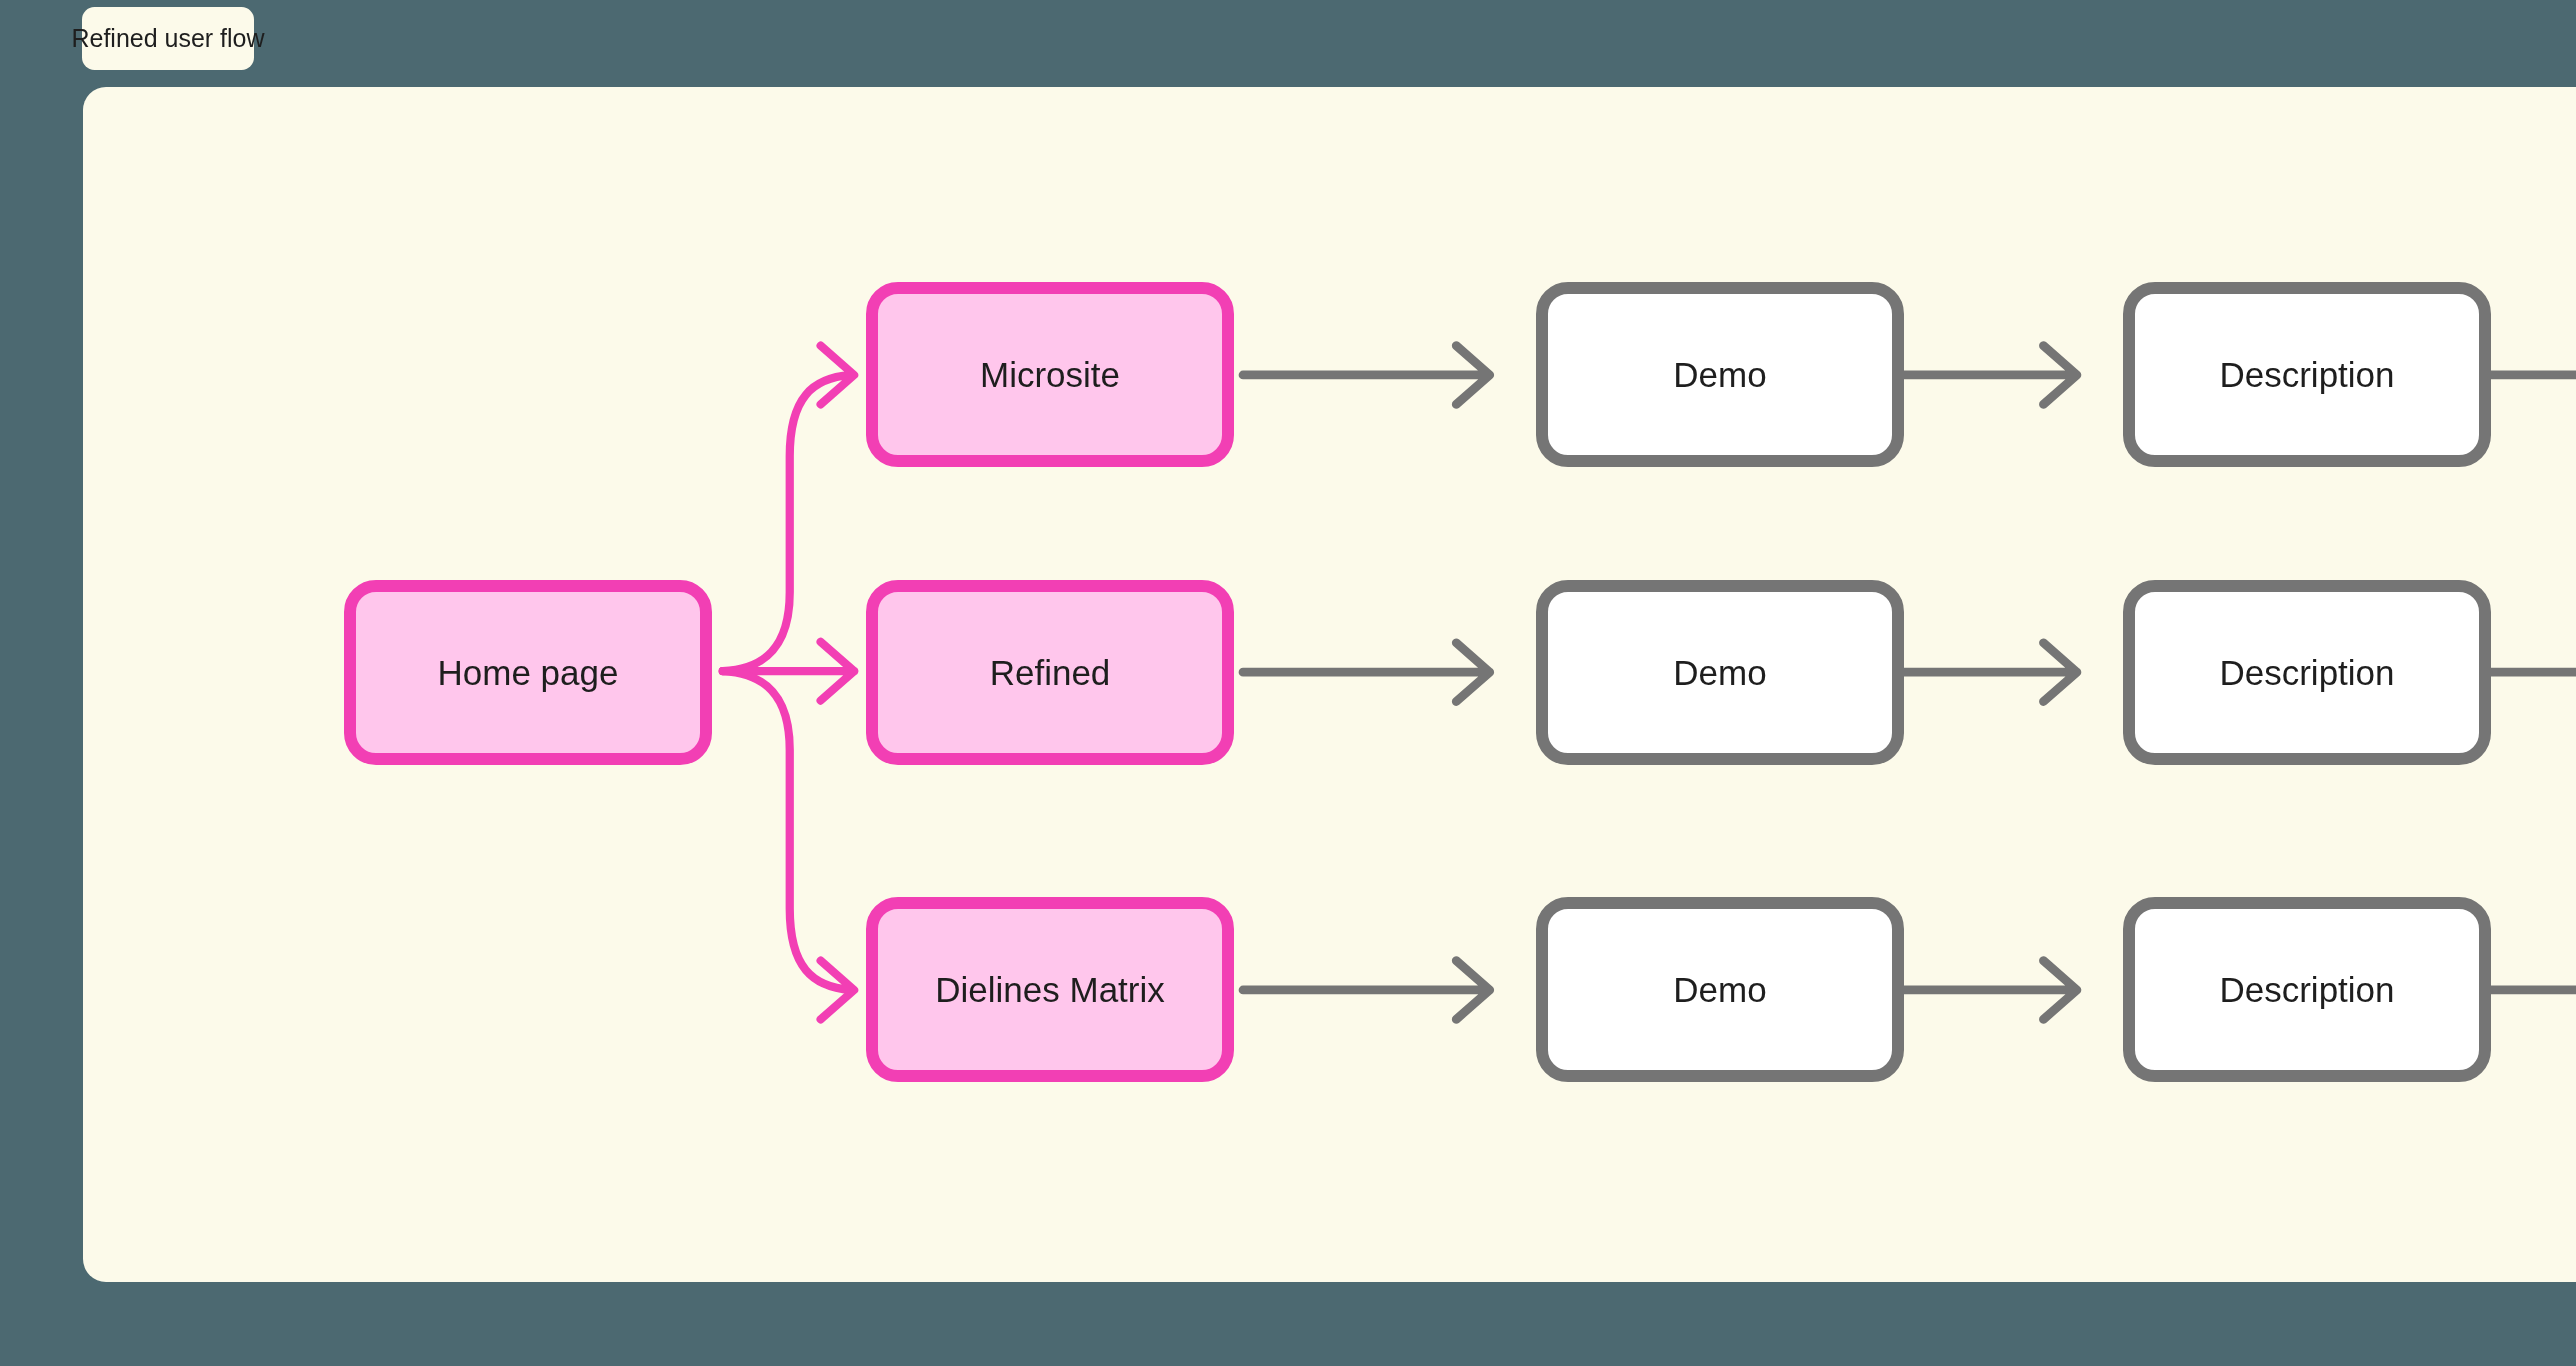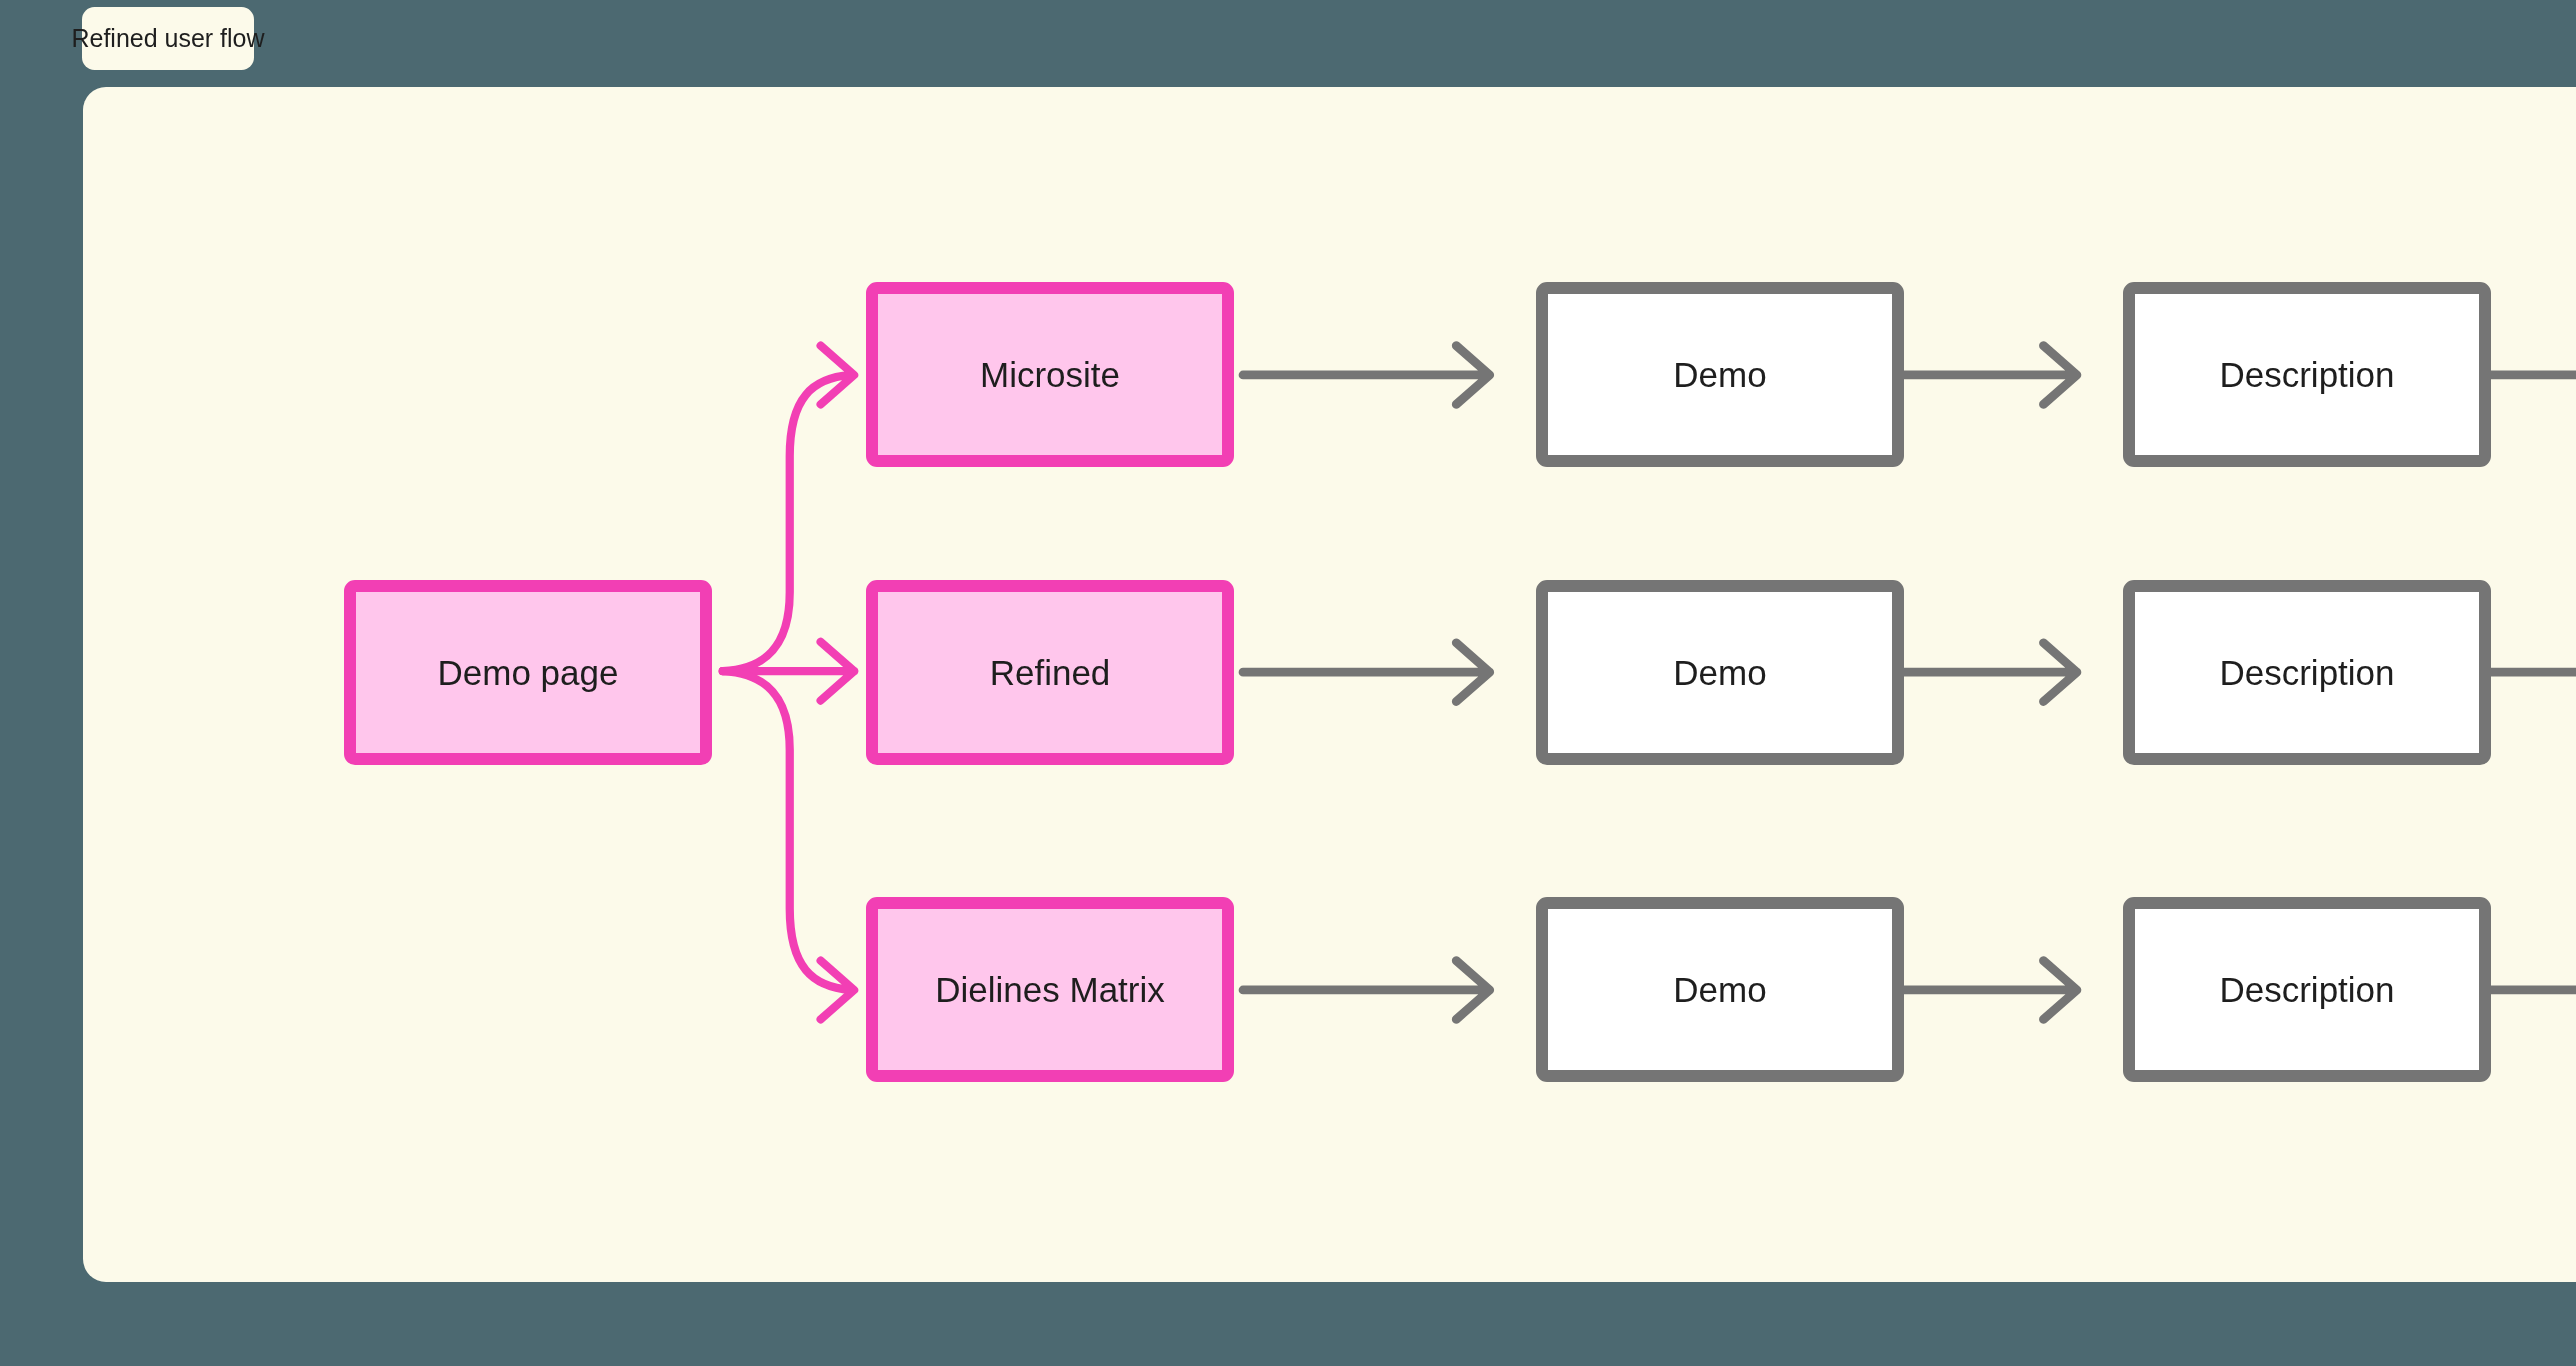--- a/index.html
+++ b/index.html
@@ -34,21 +34,21 @@
     font-size:25px;font-weight:500;color:var(--text);
     white-space:nowrap;
   }
   #wires{
     position:absolute;left:0;top:0;width:4056px;height:1366px;
   }
   .node{
     position:absolute;
     width:368px;height:185px;
     box-sizing:border-box;
-    border-radius:11px;
+    border-radius:32px;
     display:flex;align-items:center;justify-content:center;
     font-size:35px;font-weight:500;color:var(--text);
     white-space:nowrap;
   }
   .node.pink{background:var(--pink-fill);border:12px solid var(--pink-border);}
   .node.white{background:var(--white-fill);border:12px solid var(--gray);margin-left:36px;}
   
   .c1{left:344px;}  .c2{left:866px;} .c3{left:1500px;}
   .c4{left:2087px;}
   .r1{top:282px;}   .r2{top:580px;}  .r3{top:897px;}
@@ -74,21 +74,21 @@
     <path d="M3643 1305 L4031 1305 M3966 1248 L4031 1305 L3966 1362" fill="none" stroke="#757575" stroke-width="17" stroke-linecap="round" stroke-linejoin="round"></path>
     <path d="M4783 1305 L5191 1305 M5126 1248 L5191 1305 L5126 1362" fill="none" stroke="#757575" stroke-width="17" stroke-linecap="round" stroke-linejoin="round"></path>
     <path d="M5943 1305 L6300 1305 M6235 1248 L6300 1305 L6235 1362" fill="none" stroke="#757575" stroke-width="17" stroke-linecap="round" stroke-linejoin="round"></path>
     <path d="M2412 1922 L2891 1922 M2826 1865 L2891 1922 L2826 1979" fill="none" stroke="#757575" stroke-width="17" stroke-linecap="round" stroke-linejoin="round"></path>
     <path d="M3643 1922 L4031 1922 M3966 1865 L4031 1922 L3966 1979" fill="none" stroke="#757575" stroke-width="17" stroke-linecap="round" stroke-linejoin="round"></path>
     <path d="M4783 1922 L5191 1922 M5126 1865 L5191 1922 L5126 1979" fill="none" stroke="#757575" stroke-width="17" stroke-linecap="round" stroke-linejoin="round"></path>
     <path d="M5943 1922 L6300 1922 M6235 1865 L6300 1922 L6235 1979" fill="none" stroke="#757575" stroke-width="17" stroke-linecap="round" stroke-linejoin="round"></path>
   </svg>
 
 <div class="node pink c1 r2">
-  <span>Demo page</span>
+  <span>Home page</span>
 </div>
 
 <div class="node pink c2 r1">
   <span>Microsite</span>
 </div>
 <div class="node pink c2 r2">
   <span>Refined</span>
 </div>
 <div class="node pink c2 r3">
   <span>Dielines Matrix</span>

